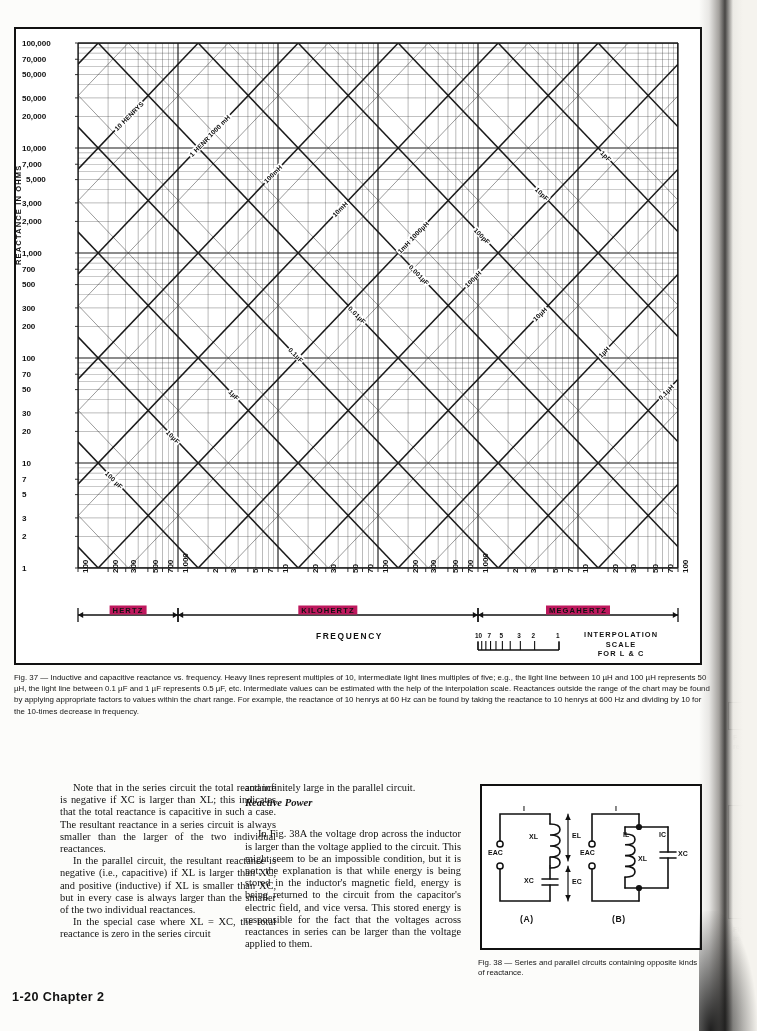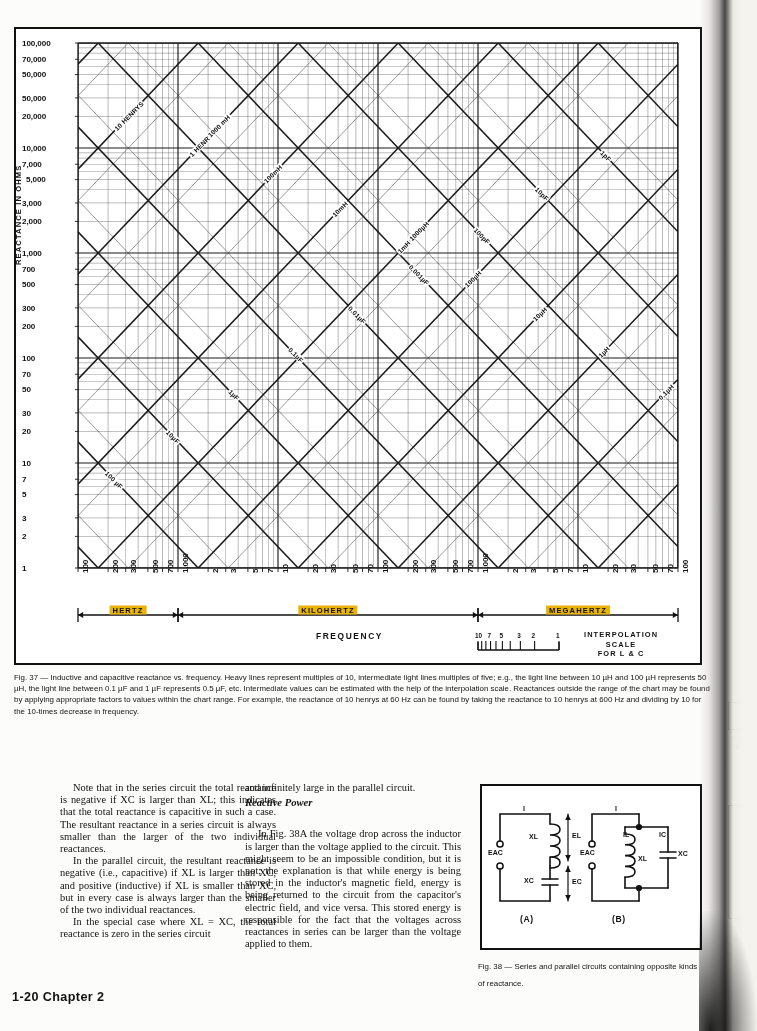--- a/index.html
+++ b/index.html
@@ -80,21 +80,21 @@
     font-size:6.6px;font-weight:bold;color:#0d0d0d;
     white-space:nowrap;
     background:#fff;
     padding:0 1px;
     letter-spacing:.2px;
   }
 
   
   .band-label{
     position:absolute;font-size:7.6px;font-weight:bold;letter-spacing:1.1px;
-    color:#111;background:#eab308;padding:0 3px;white-space:nowrap;
+    color:#111;background:#be185d;padding:0 3px;white-space:nowrap;
   }
   #freq-word{
     position:absolute;font-size:8.4px;font-weight:bold;letter-spacing:1.6px;
     color:#111;white-space:nowrap;
   }
   
   #interp{position:absolute;}
   .interp-num{
     position:absolute;font-size:6.4px;font-weight:bold;color:#111;
   }
@@ -128,21 +128,21 @@
   #col1{left:12px;top:782px;width:216px;margin-left:48px;}
   #col2{left:245px;top:782px;width:216px;}
 
   
   #fig38{
     position:absolute;left:480px;top:784px;width:222px;height:166px;
     border:2.2px solid #111;background:#fff;box-sizing:border-box;
   }
   #fig38cap{
     position:absolute;left:478px;top:958px;width:226px;
-    font-size:7.9px;line-height:17px;color:#141414;
+    font-size:7.9px;line-height:10px;color:#141414;
   }
   #footer{
     position:absolute;left:12px;top:990px;
     font-size:12.6px;font-weight:bold;letter-spacing:.4px;color:#111;
   }
   .cdlab{
     position:absolute;font-size:7px;font-weight:bold;color:#111;white-space:nowrap;
   }
   .panel-letter{
     position:absolute;font-size:8.6px;font-weight:bold;color:#111;letter-spacing:.6px;

